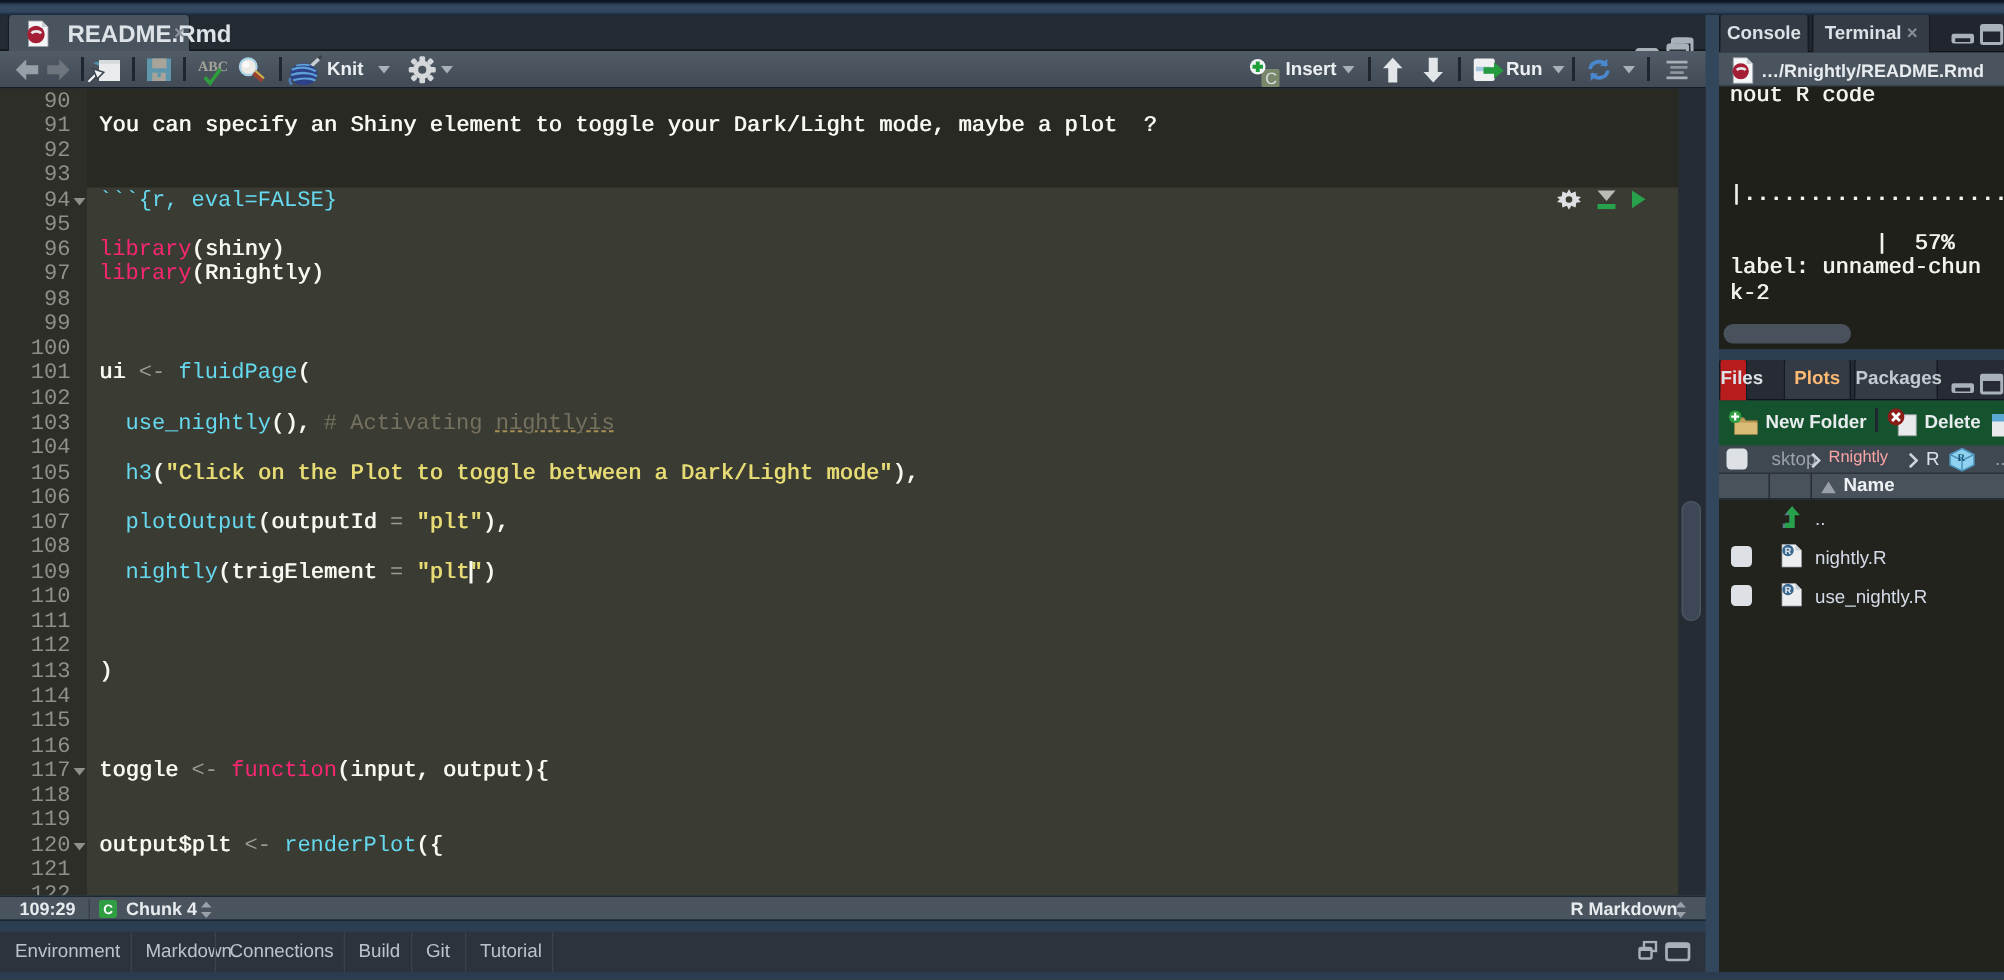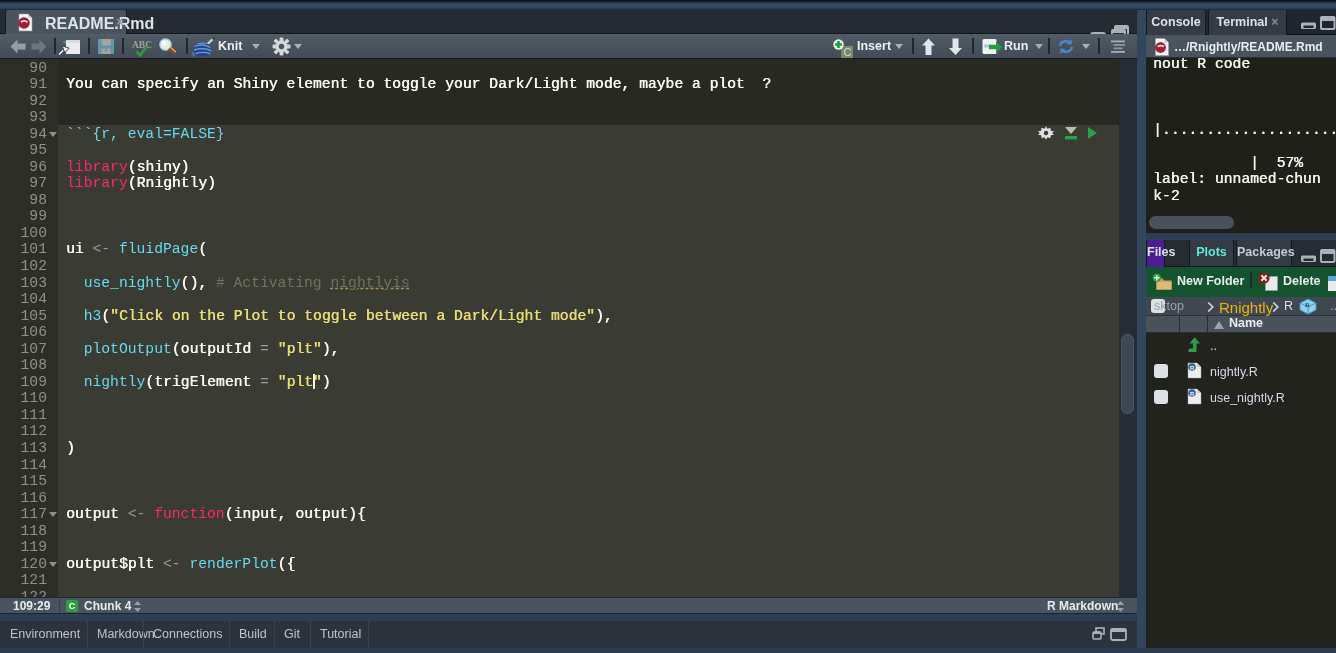--- a/index.html
+++ b/index.html
@@ -228,21 +228,21 @@
       <div class="cl" style="top:314.855px"><span class="w">  </span><span class="cy">nightly</span><span class="w">(trigElement </span><span class="op">=</span><span class="w"> </span><span class="st">"plt"</span><span class="w">)</span></div>
       <div class="ln" style="top:331.40000000000003px">110</div>
       <div class="ln" style="top:347.94500000000005px">111</div>
       <div class="ln" style="top:364.49px">112</div>
       <div class="ln" style="top:381.035px">113</div>
       <div class="cl" style="top:381.035px"><span class="w">)</span></div>
       <div class="ln" style="top:397.58000000000004px">114</div>
       <div class="ln" style="top:414.12500000000006px">115</div>
       <div class="ln" style="top:430.6700000000001px">116</div>
       <div class="ln" style="top:447.21500000000003px">117</div>
-      <div class="cl" style="top:447.21500000000003px"><span class="w">output </span><span class="op">&lt;-</span><span class="w"> </span><span class="pk">function</span><span class="w">(input, output){</span></div>
+      <div class="cl" style="top:447.21500000000003px"><span class="w">toggle </span><span class="op">&lt;-</span><span class="w"> </span><span class="pk">function</span><span class="w">(input, output){</span></div>
       <div class="ln" style="top:463.76000000000005px">118</div>
       <div class="ln" style="top:480.30500000000006px">119</div>
       <div class="ln" style="top:496.85px">120</div>
       <div class="cl" style="top:496.85px"><span class="w">output$plt </span><span class="op">&lt;-</span><span class="w"> </span><span class="cy">renderPlot</span><span class="w">({</span></div>
       <div class="ln" style="top:513.3950000000001px">121</div>
       <div class="ln" style="top:529.94px">122</div>
       <div class="fold" style="top:72.68px"></div>
       <div class="fold" style="top:453.21500000000003px"></div>
       <div class="fold" style="top:502.85px"></div>
       <div class="abs" style="left:313px;top:315.355px;width:2px;height:15px;background:#f8f8f2"></div>
@@ -322,22 +322,22 @@
   <div class="con" style="top:-2px">nout R code</div>
   <div class="con" style="top:64px">|.....................</div>
   <div class="con" style="top:97px">           |  57%</div>
   <div class="con" style="top:113px">label: unnamed-chun</div>
   <div class="con" style="top:130px">k-2</div>
   <div id="cscroll"></div>
 </div>
 
 <div class="abs" id="filesdivider"></div>
 <div class="abs" id="files-tabbar">
-  <div class="rtab" style="left:0px;width:19px;background:#4c1d95;height:27px">Files</div>
-  <div class="rtab" style="left:43px;width:45px;height:26px;color:#5eead4">Plots</div>
+  <div class="rtab" style="left:0px;width:19px;background:#b91c1c;height:27px">Files</div>
+  <div class="rtab" style="left:43px;width:45px;height:26px;color:#fdba74">Plots</div>
   <div class="rtab" style="left:90px;width:56px;height:26px;color:#c3cad0">Packages</div>
   <svg style="position:absolute;left:154px;top:9px" width="36" height="16" viewBox="0 0 36 16">
     <rect x="1" y="6.5" width="15" height="6.5" rx="1.5" fill="#aab2b9"></rect>
     <rect x="3.5" y="9.5" width="10" height="2.5" fill="#272c34"></rect>
     <rect x="21" y="1" width="13.5" height="12" rx="1" fill="none" stroke="#aab2b9" stroke-width="2"></rect>
     <rect x="21" y="1" width="13.5" height="4" fill="#aab2b9"></rect>
   </svg>
 </div>
 <div class="abs" id="files-toolbar">
   <svg style="position:absolute;left:6px;top:6px" width="20" height="18" viewBox="0 0 20 18">
@@ -354,25 +354,25 @@
     <path d="M3.4 3.4 L8.6 8.6 M8.6 3.4 L3.4 8.6" stroke="#fff" stroke-width="1.9"></path>
   </svg>
   <span class="abs" style="left:137px;top:7px;color:#e8ecef;font-size:12.5px;font-weight:bold">Delete</span>
   <svg style="position:absolute;left:182px;top:5px" width="8" height="20" viewBox="0 0 8 20">
     <rect x="0" y="4" width="8" height="15" fill="#e8eaec"></rect>
       <rect x="0" y="4" width="8" height="5" fill="#5aa7d6"></rect>
   </svg>
 </div>
 <div class="abs" id="files-crumbs">
   <span class="fcheck" style="left:5px;top:2px"></span>
-  <span class="abs" style="left:8px;top:2px;color:#9aa1a8;font-size:12.5px">sktop</span>
+  <span class="abs" style="left:35px;top:2px;color:#9aa1a8;font-size:12.5px">sktop</span>
   <svg class="abs" style="left:61px;top:5px" width="7" height="10" viewBox="0 0 7 10">
       <path d="M1.2 0.5 L5.8 5 L1.2 9.5" stroke="#ced4da" stroke-width="1.7" fill="none"></path>
     </svg>
-  <span class="abs" style="left:73px;top:2px;color:#eab308;font-size:15px">Rnightly</span>
+  <span class="abs" style="left:73px;top:2px;color:#fca5a5;font-size:11px">Rnightly</span>
   <svg class="abs" style="left:126px;top:5px" width="7" height="10" viewBox="0 0 7 10">
       <path d="M1.2 0.5 L5.8 5 L1.2 9.5" stroke="#ced4da" stroke-width="1.7" fill="none"></path>
     </svg>
   <span class="abs" style="left:138px;top:2px;color:#dbe1e6;font-size:12.5px">R</span>
   <svg class="abs" style="left:153px;top:1px" width="18" height="17" viewBox="0 0 18 17">
     <path d="M9 1 L17 5 V12 L9 16 L1 12 V5 Z" fill="#8ed2ef" stroke="#4a90b8" stroke-width="1"></path>
     <path d="M1 5 L9 9 L17 5 M9 9 V16" stroke="#4a90b8" stroke-width="1" fill="none"></path>
     <text x="6" y="9" font-size="7" font-weight="bold" fill="#1a5276" font-family="Liberation Serif">R</text>
   </svg>
   <span class="abs" style="left:184px;top:2px;color:#9aa1a8;font-size:12.5px">..</span>

